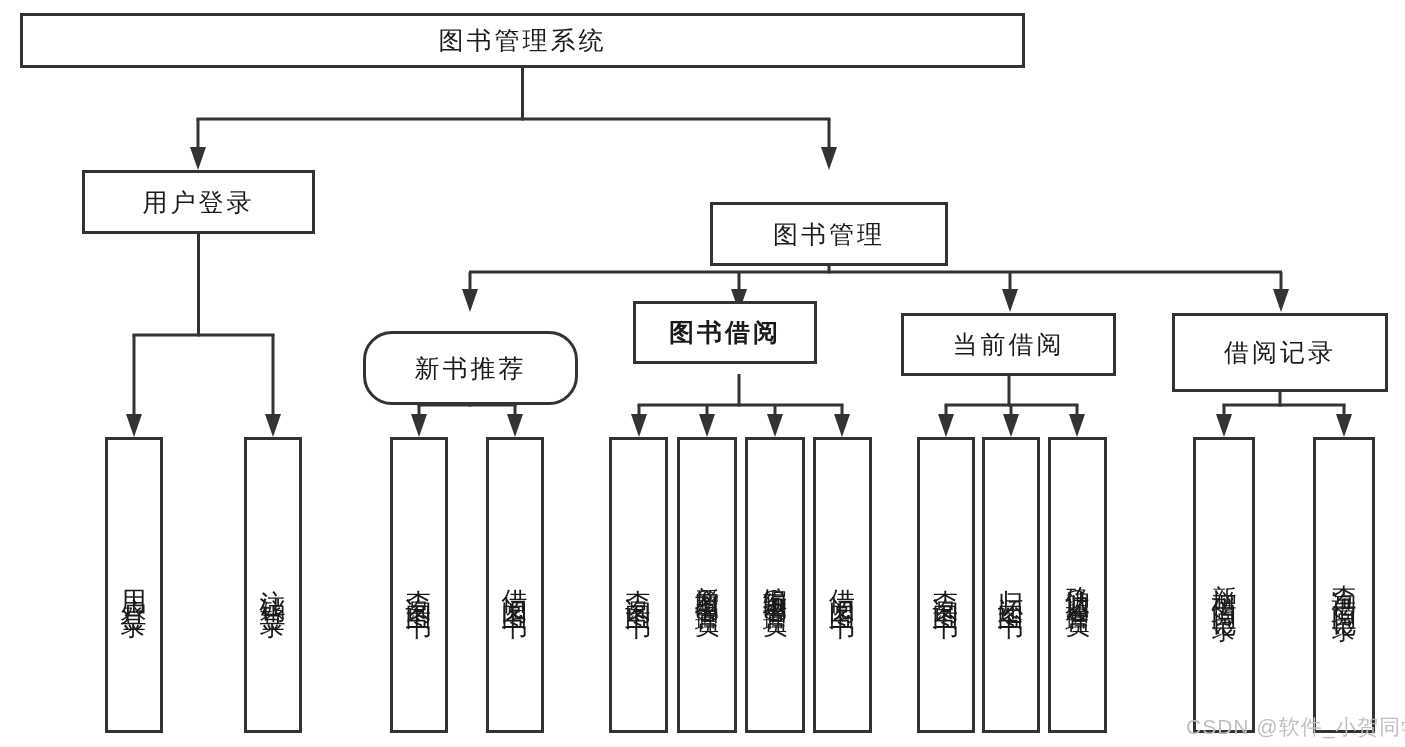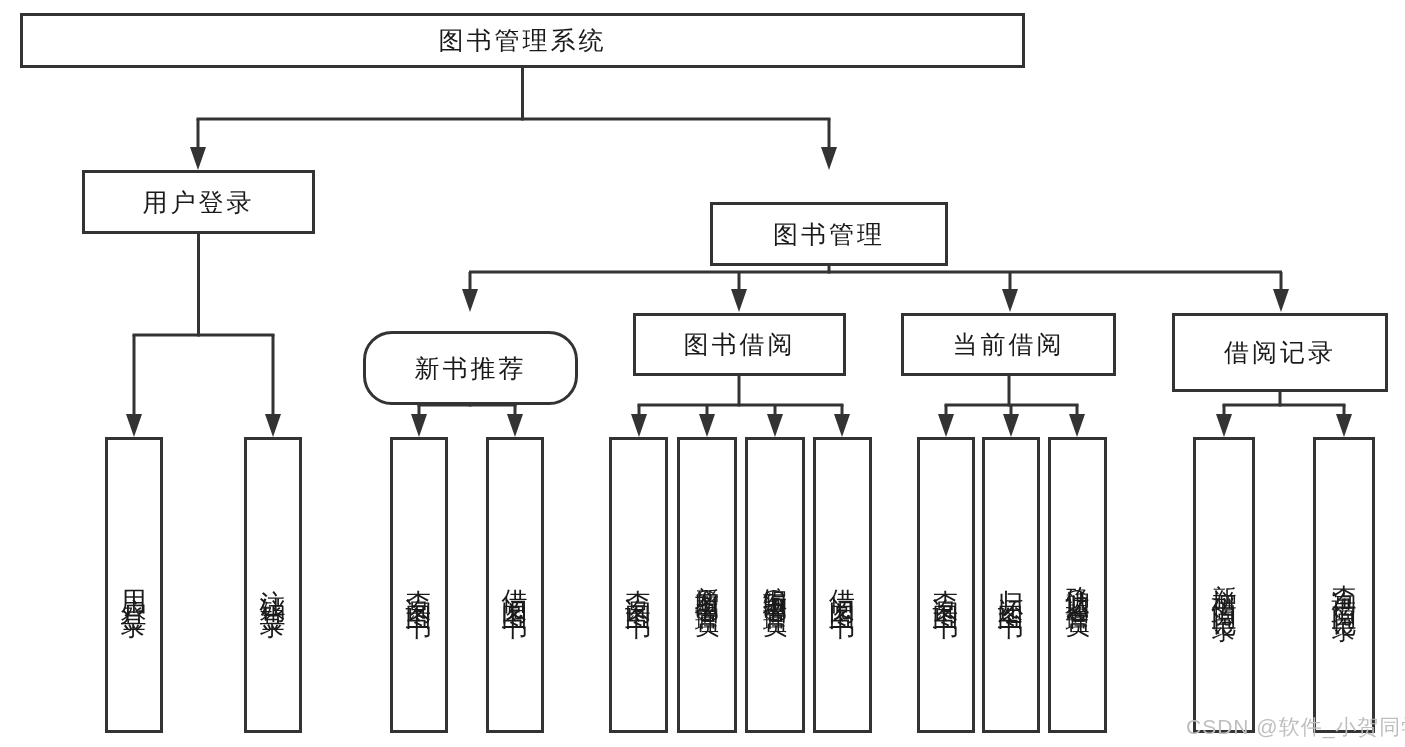--- a/index.html
+++ b/index.html
@@ -135,21 +135,21 @@
   <div class="node hnode" style="left:82px; top:170px; width:233px; height:64px;">
     <span>用户登录</span>
   </div>
   <div class="node hnode" style="left:710px; top:170px; width:238px; height:64px;margin-top:32px;">
     <span>图书管理</span>
   </div>
 
   <div class="node hnode" style="left:363px; top:331px; width:215px; height:74px;border-radius:29px;">
     <span>新书推荐</span>
   </div>
-  <div class="node hnode" style="left:633px; top:313px; width:213px; height:63px;">
+  <div class="node hnode" style="left:633px; top:301px; width:184px; height:63px;font-weight:bold;">
     <span>图书借阅</span>
   </div>
   <div class="node hnode" style="left:901px; top:313px; width:215px; height:63px;">
     <span>当前借阅</span>
   </div>
   <div class="node hnode" style="left:1172px; top:313px; width:216px; height:79px;">
     <span>借阅记录</span>
   </div>
 
   <div class="node leaf" style="left:105px; width:58px;">

